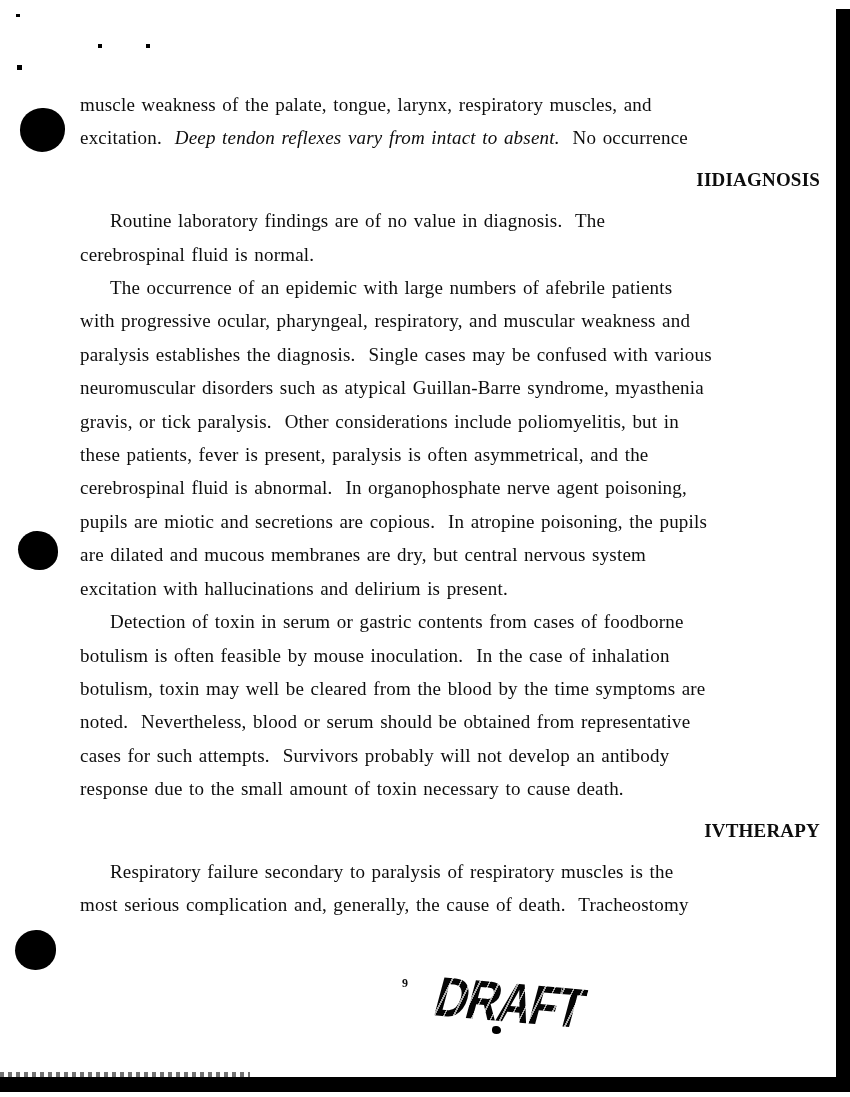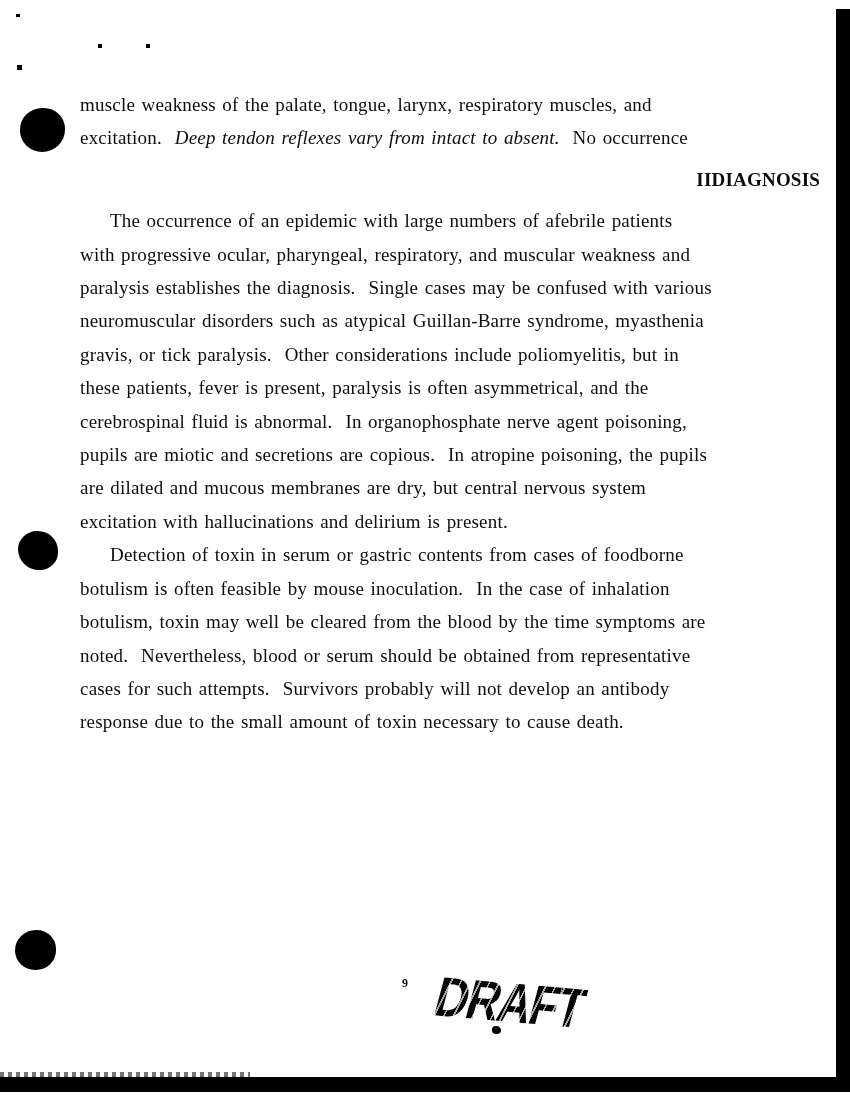--- a/index.html
+++ b/index.html
@@ -67,41 +67,46 @@
   <div class="hole-punch hp1"></div>
   <div class="hole-punch hp2"></div>
   <div class="hole-punch hp3"></div>
 
   <div class="text-block">
 
     <p class="para"><span class="line">muscle weakness of the palate, tongue, larynx, respiratory muscles, and</span><br><span>excitation.  </span><em>Deep tendon reflexes vary from intact to absent.</em><span>  No occurrence</span><br></p>
 
     <p class="heading"><span class="hnum">II</span><span>DIAGNOSIS</span></p>
 
+    <p class="para indent">Routine laboratory findings are of no value in diagnosis.  The
+cerebrospinal fluid is normal.</p>
 
     <p class="para indent">The occurrence of an epidemic with large numbers of afebrile patients
 with progressive ocular, pharyngeal, respiratory, and muscular weakness and
 paralysis establishes the diagnosis.  Single cases may be confused with various
 neuromuscular disorders such as atypical Guillan-Barre syndrome, myasthenia
 gravis, or tick paralysis.  Other considerations include poliomyelitis, but in
 these patients, fever is present, paralysis is often asymmetrical, and the
 cerebrospinal fluid is abnormal.  In organophosphate nerve agent poisoning,
 pupils are miotic and secretions are copious.  In atropine poisoning, the pupils
 are dilated and mucous membranes are dry, but central nervous system
 excitation with hallucinations and delirium is present.</p>
 
 
     <p class="para indent">Detection of toxin in serum or gastric contents from cases of foodborne
 botulism is often feasible by mouse inoculation.  In the case of inhalation
 botulism, toxin may well be cleared from the blood by the time symptoms are
 noted.  Nevertheless, blood or serum should be obtained from representative
 cases for such attempts.  Survivors probably will not develop an antibody
 response due to the small amount of toxin necessary to cause death.</p>
 
+    <p class="heading"><span class="hnum">IV</span><span>THERAPY</span></p>
 
+    <p class="para indent">Respiratory failure secondary to paralysis of respiratory muscles is the
+most serious complication and, generally, the cause of death.  Tracheostomy</p>
 
   </div>
 
   <div class="page-number">9</div>
   <div class="draft-stamp">DRAFT</div>
   <div class="ink-dot"></div>
 
   <div class="smudge"></div>
   <div class="edge-right"></div>
   <div class="edge-bottom"></div>

